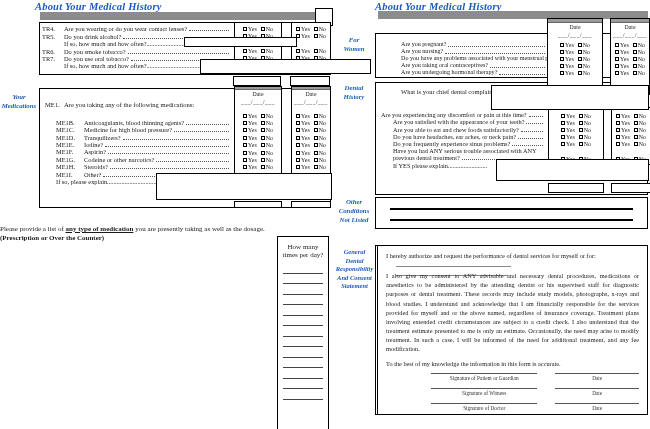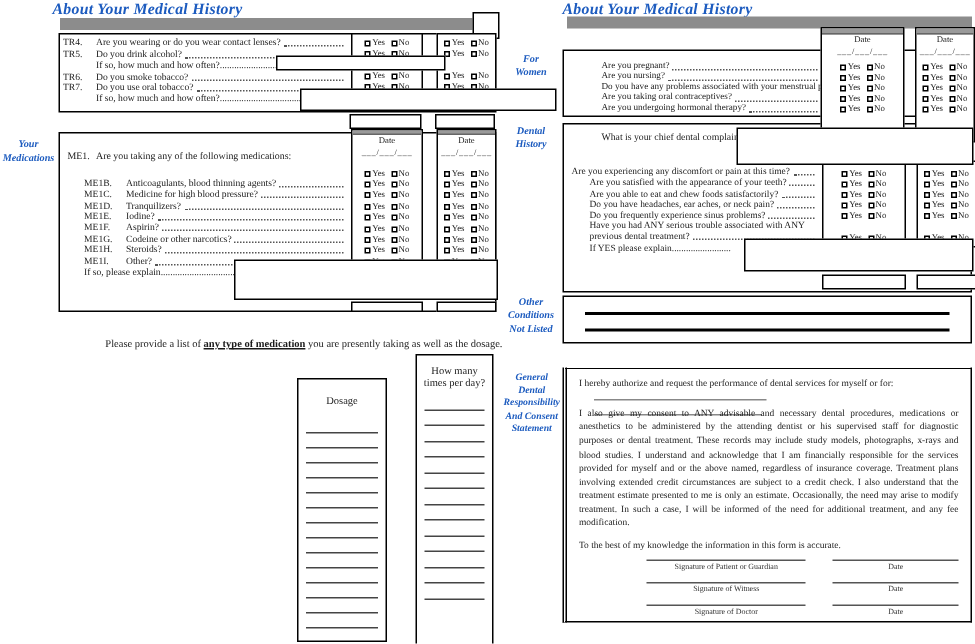--- a/index.html
+++ b/index.html
@@ -26,21 +26,21 @@
   .ynitem{display:flex;align-items:center;gap:1px;}
   .cb{display:inline-block;width:4px;height:4px;border:1px solid #000;background:#fff;flex:none;}
   .hid{visibility:hidden;}
   .dcol{border:1px solid #000;background:#fff;z-index:2;position:absolute;}
   .strip{height:3px;background:#9a9a9a;border-bottom:1px solid #666;}
   .dhead{text-align:center;font-size:5.8px;line-height:8px;}
   .dslots{text-align:center;font-size:5.6px;line-height:8px;letter-spacing:.5px;}
   .ansbox{position:absolute;border:1px solid #000;background:#fff;z-index:3;}
   .smbox{position:absolute;border:1px solid #000;background:#fff;z-index:2;}
   .mtitle{font-size:11.5px;font-weight:bold;color:#1c5bbf;letter-spacing:.8px;text-align:center;}
-  .minstr{font-size:7px;text-align:right;white-space:nowrap;}
+  .minstr{font-size:7px;text-align:left;white-space:nowrap;}
   .mhead{min-height:26px;display:flex;align-items:center;justify-content:center;text-align:center;font-size:7px;line-height:1.15;padding:2px 2px 0 2px;}
   .mline{border-bottom:1px solid #444;margin:0 5px;}
   .ml17 .mline{height:8.4px;}
   .ml14 .mline{height:10px;}
   .ml13 .mline{height:10.5px;}
   .ocline{border-bottom:2px solid #000;height:11px;margin:0 14px;}
   .consent{font-size:6.3px;line-height:1.45;}
   .consent p{margin:0;}
   .cjust{text-align:justify;}
   .blankrow{height:9px;margin-left:10px;}
@@ -482,41 +482,22 @@
         </div>
     </div>
     <div class="ansbox" style="left:116px;top:84px;width:176px;height:27px;"></div>
     <div class="smbox" style="left:194px;top:112px;width:48px;height:7px;"></div>
     <div class="smbox" style="left:251px;top:112px;width:40px;height:7px;"></div>
   </div>
 
   <div class="abs minstr" style="left:0;top:225px;width:335px;">
     <span>Please provide a list of </span><span style="font-weight:bold;text-decoration:underline;">any type of medication</span><span> you are presently taking as well as the dosage.</span>
   </div>
-
-  <div class="abs bx" style="left:198px;top:252px;width:60px;height:176px;">
-    <div class="mhead">Dosage</div>
-    <div class="ml14">
-
-    <div class="mline"></div>
-        <div class="mline"></div>
-        <div class="mline"></div>
-        <div class="mline"></div>
-        <div class="mline"></div>
-        <div class="mline"></div>
-        <div class="mline"></div>
-        <div class="mline"></div>
-        <div class="mline"></div>
-        <div class="mline"></div>
-        <div class="mline"></div>
-        <div class="mline"></div>
-        <div class="mline"></div>
-        <div class="mline"></div>
-      </div>
-  </div>
+  <div class="abs minstr" style="left:0;top:234px;width:335px;font-weight:bold;">(Prescription or Over the Counter)</div>
+
   <div class="abs bx" style="left:277px;top:236px;width:52px;height:216px;">
     <div class="mhead">How many times per day?</div>
     <div class="ml13">
 
     <div class="mline"></div>
         <div class="mline"></div>
         <div class="mline"></div>
         <div class="mline"></div>
         <div class="mline"></div>
         <div class="mline"></div>

